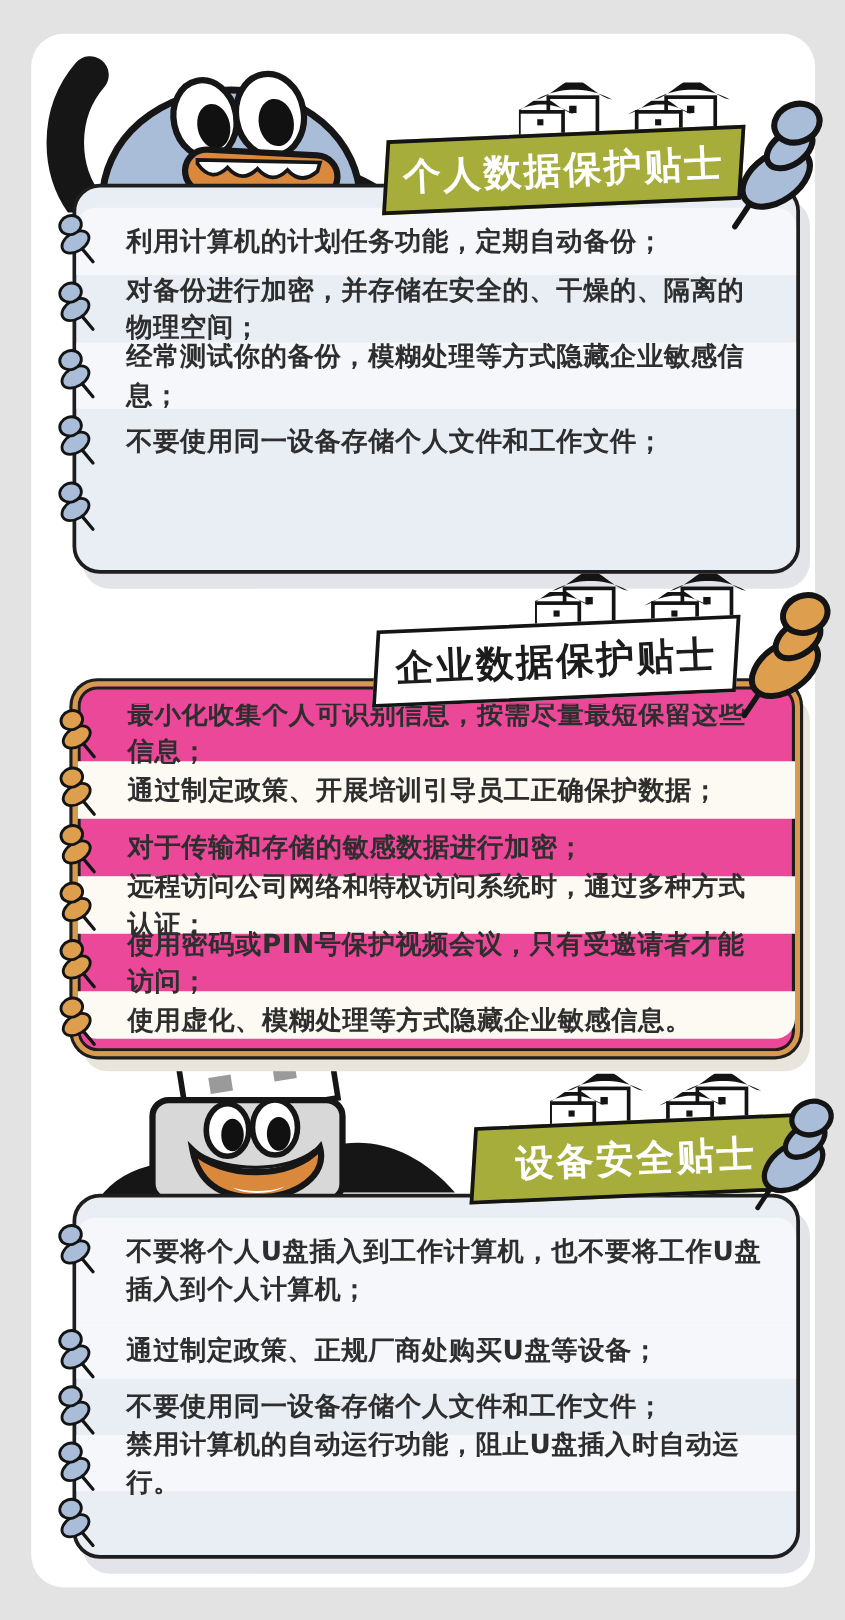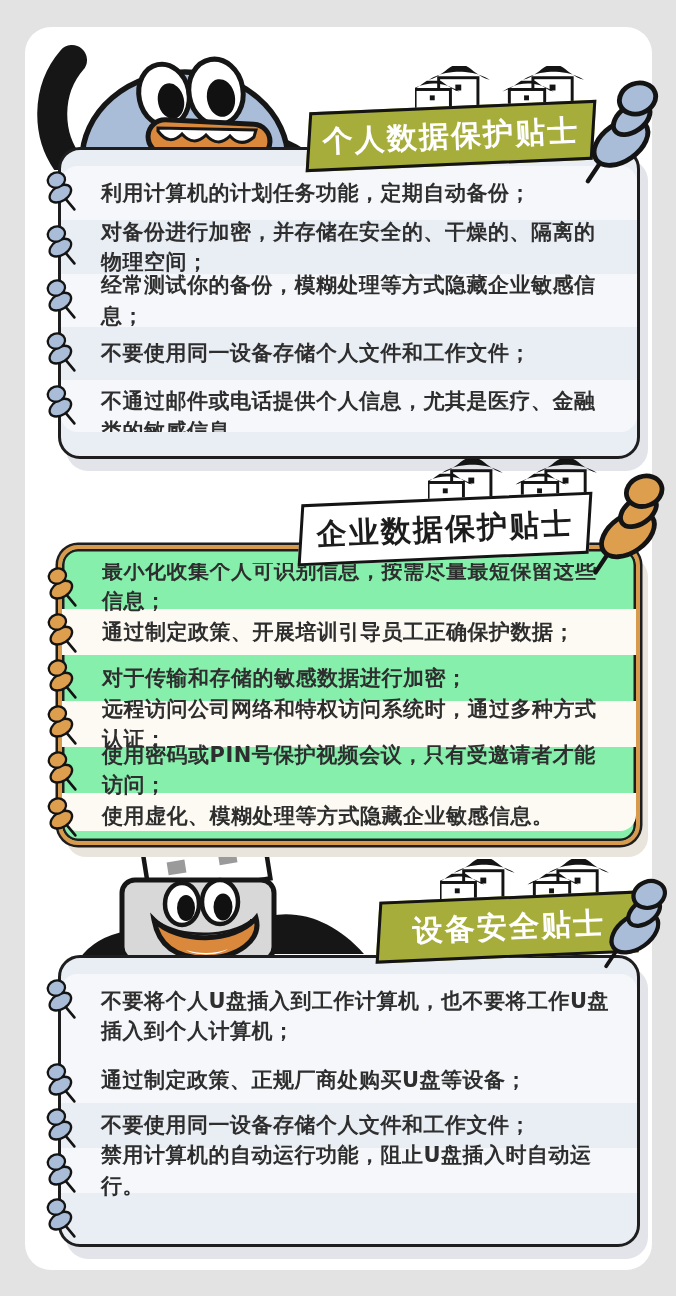--- a/index.html
+++ b/index.html
@@ -34,21 +34,21 @@
   .mascot { position:absolute; z-index:3; }
   .mascot1 { left:30px; top:38px;  width:302px; height:132px; }
   .mascot2 { left:58px; top:846px; width:306px; height:168px; }
 
   
   .card { position:absolute; left:58px; width:582px; z-index:4; }
   .card-gray { background:#e9edf4; border:3.5px solid #1e1e1e; border-radius:22px;
                box-shadow:8px 12px 0 #e2e4e9; }
   .card1 { top:147px; height:312px; padding:16px 0 24px; }
   .card2 { top:545px; height:300px; padding:14px 0 10px;
-           background:#86efac; border:4px solid #d89a4c; border-radius:20px;
+           background:#ec4899; border:4px solid #d89a4c; border-radius:20px;
            box-shadow:0 0 0 2.5px #1e1e1e, inset 0 0 0 2.5px #1e1e1e, 8px 12px 0 #eae5dc; }
   .card3 { top:955px; height:292px; padding:16px 0 12px; }
   .rows { width:100%; height:100%; overflow:hidden; border-radius:16px; }
   .row { display:flex; align-items:center; padding:0 22px 0 40px;
          font-weight:bold; color:#2e2e2e; font-size:21px; line-height:1.45;
          letter-spacing:0.5px; }
   .card-gray .row.lite { background:#f5f7fa; }
   .card2   .row.lite { background:#fdfaf3; }
   .h54{height:54px;} .h53{height:53px;} .h72{height:72px;}
   .h46{height:46px;} .h84{height:84px;align-items:center;} .h45{height:45px;}
@@ -118,23 +118,20 @@
         </div>
       <div class="row h54">
           <span>对备份进行加密，并存储在安全的、干燥的、隔离的物理空间；</span>
         </div>
       <div class="row h53 lite">
           <span>经常测试你的备份，模糊处理等方式隐藏企业敏感信息；</span>
         </div>
       <div class="row h53">
           <span>不要使用同一设备存储个人文件和工作文件；</span>
         </div>
-      <div class="row h72 lite">
-          <span>不通过邮件或电话提供个人信息，尤其是医疗、金融类的敏感信息。</span>
-        </div>
     </div>
     <div class="pinlayer">
       <svg class="pin pin-blue" style="top:20px">
           <use href="#pin-sm"></use>
         </svg>
       <svg class="pin pin-blue" style="top:74px">
           <use href="#pin-sm"></use>
         </svg>
       <svg class="pin pin-blue" style="top:128px">
           <use href="#pin-sm"></use>

